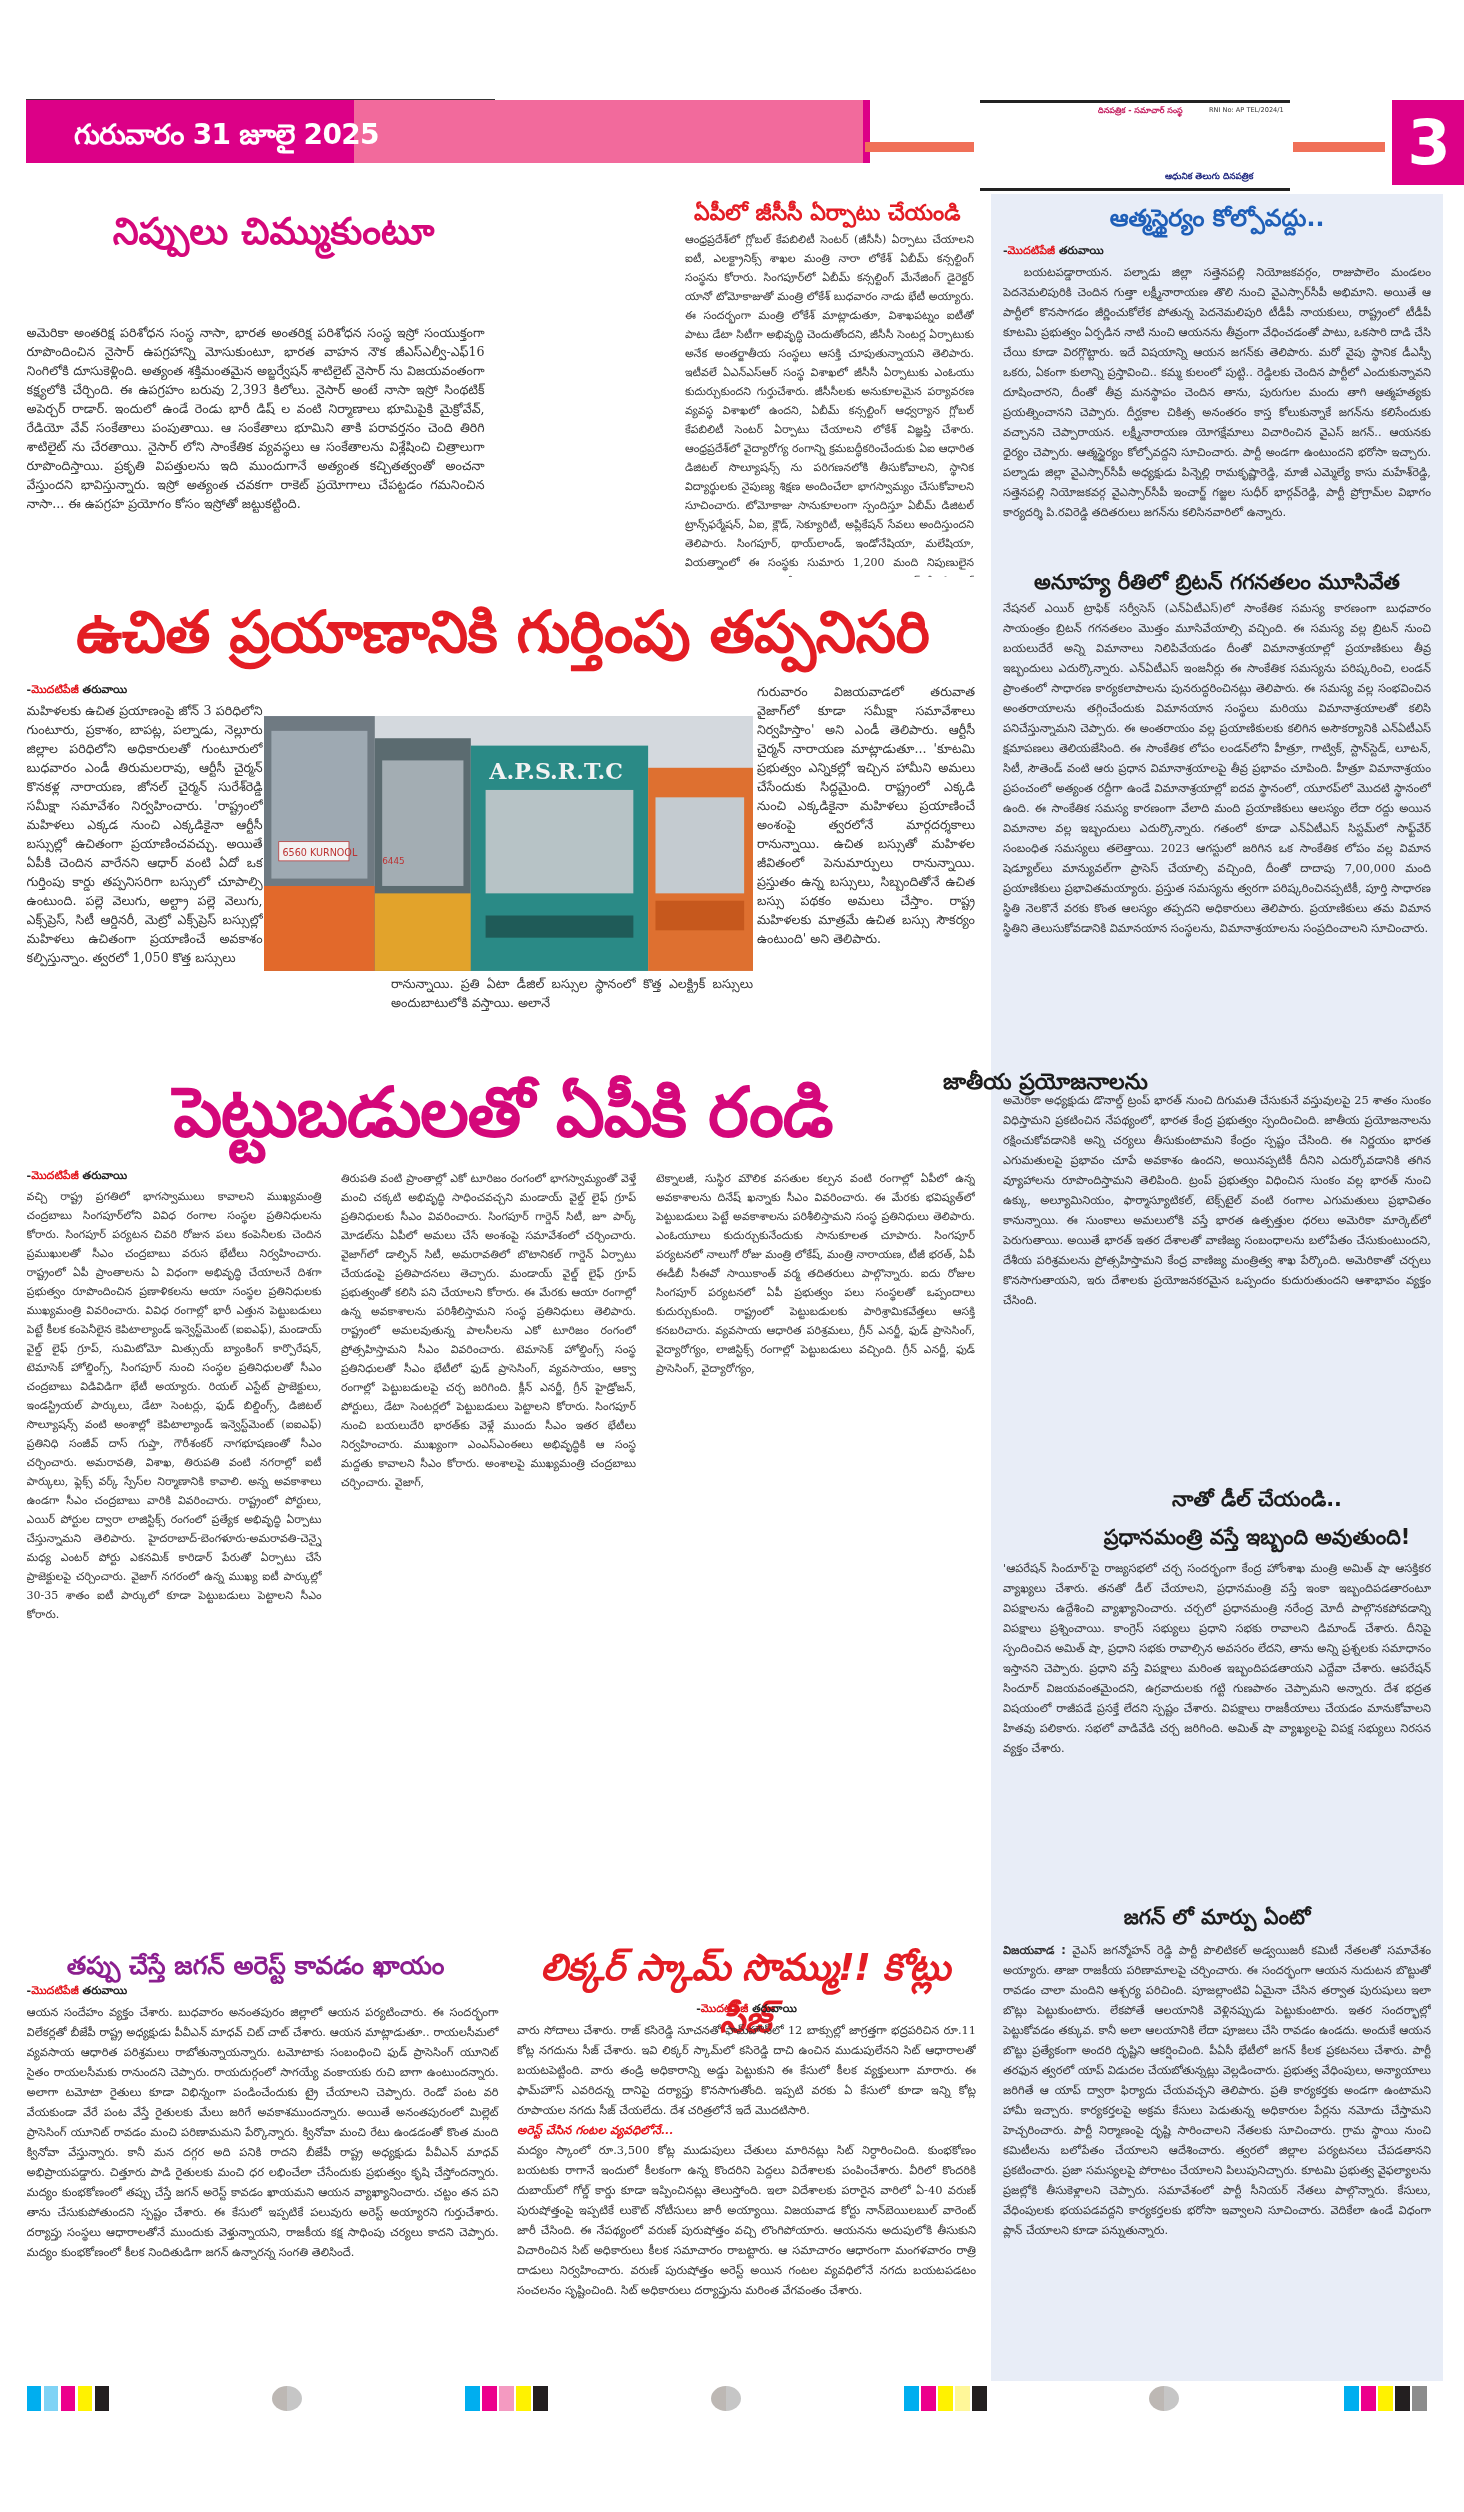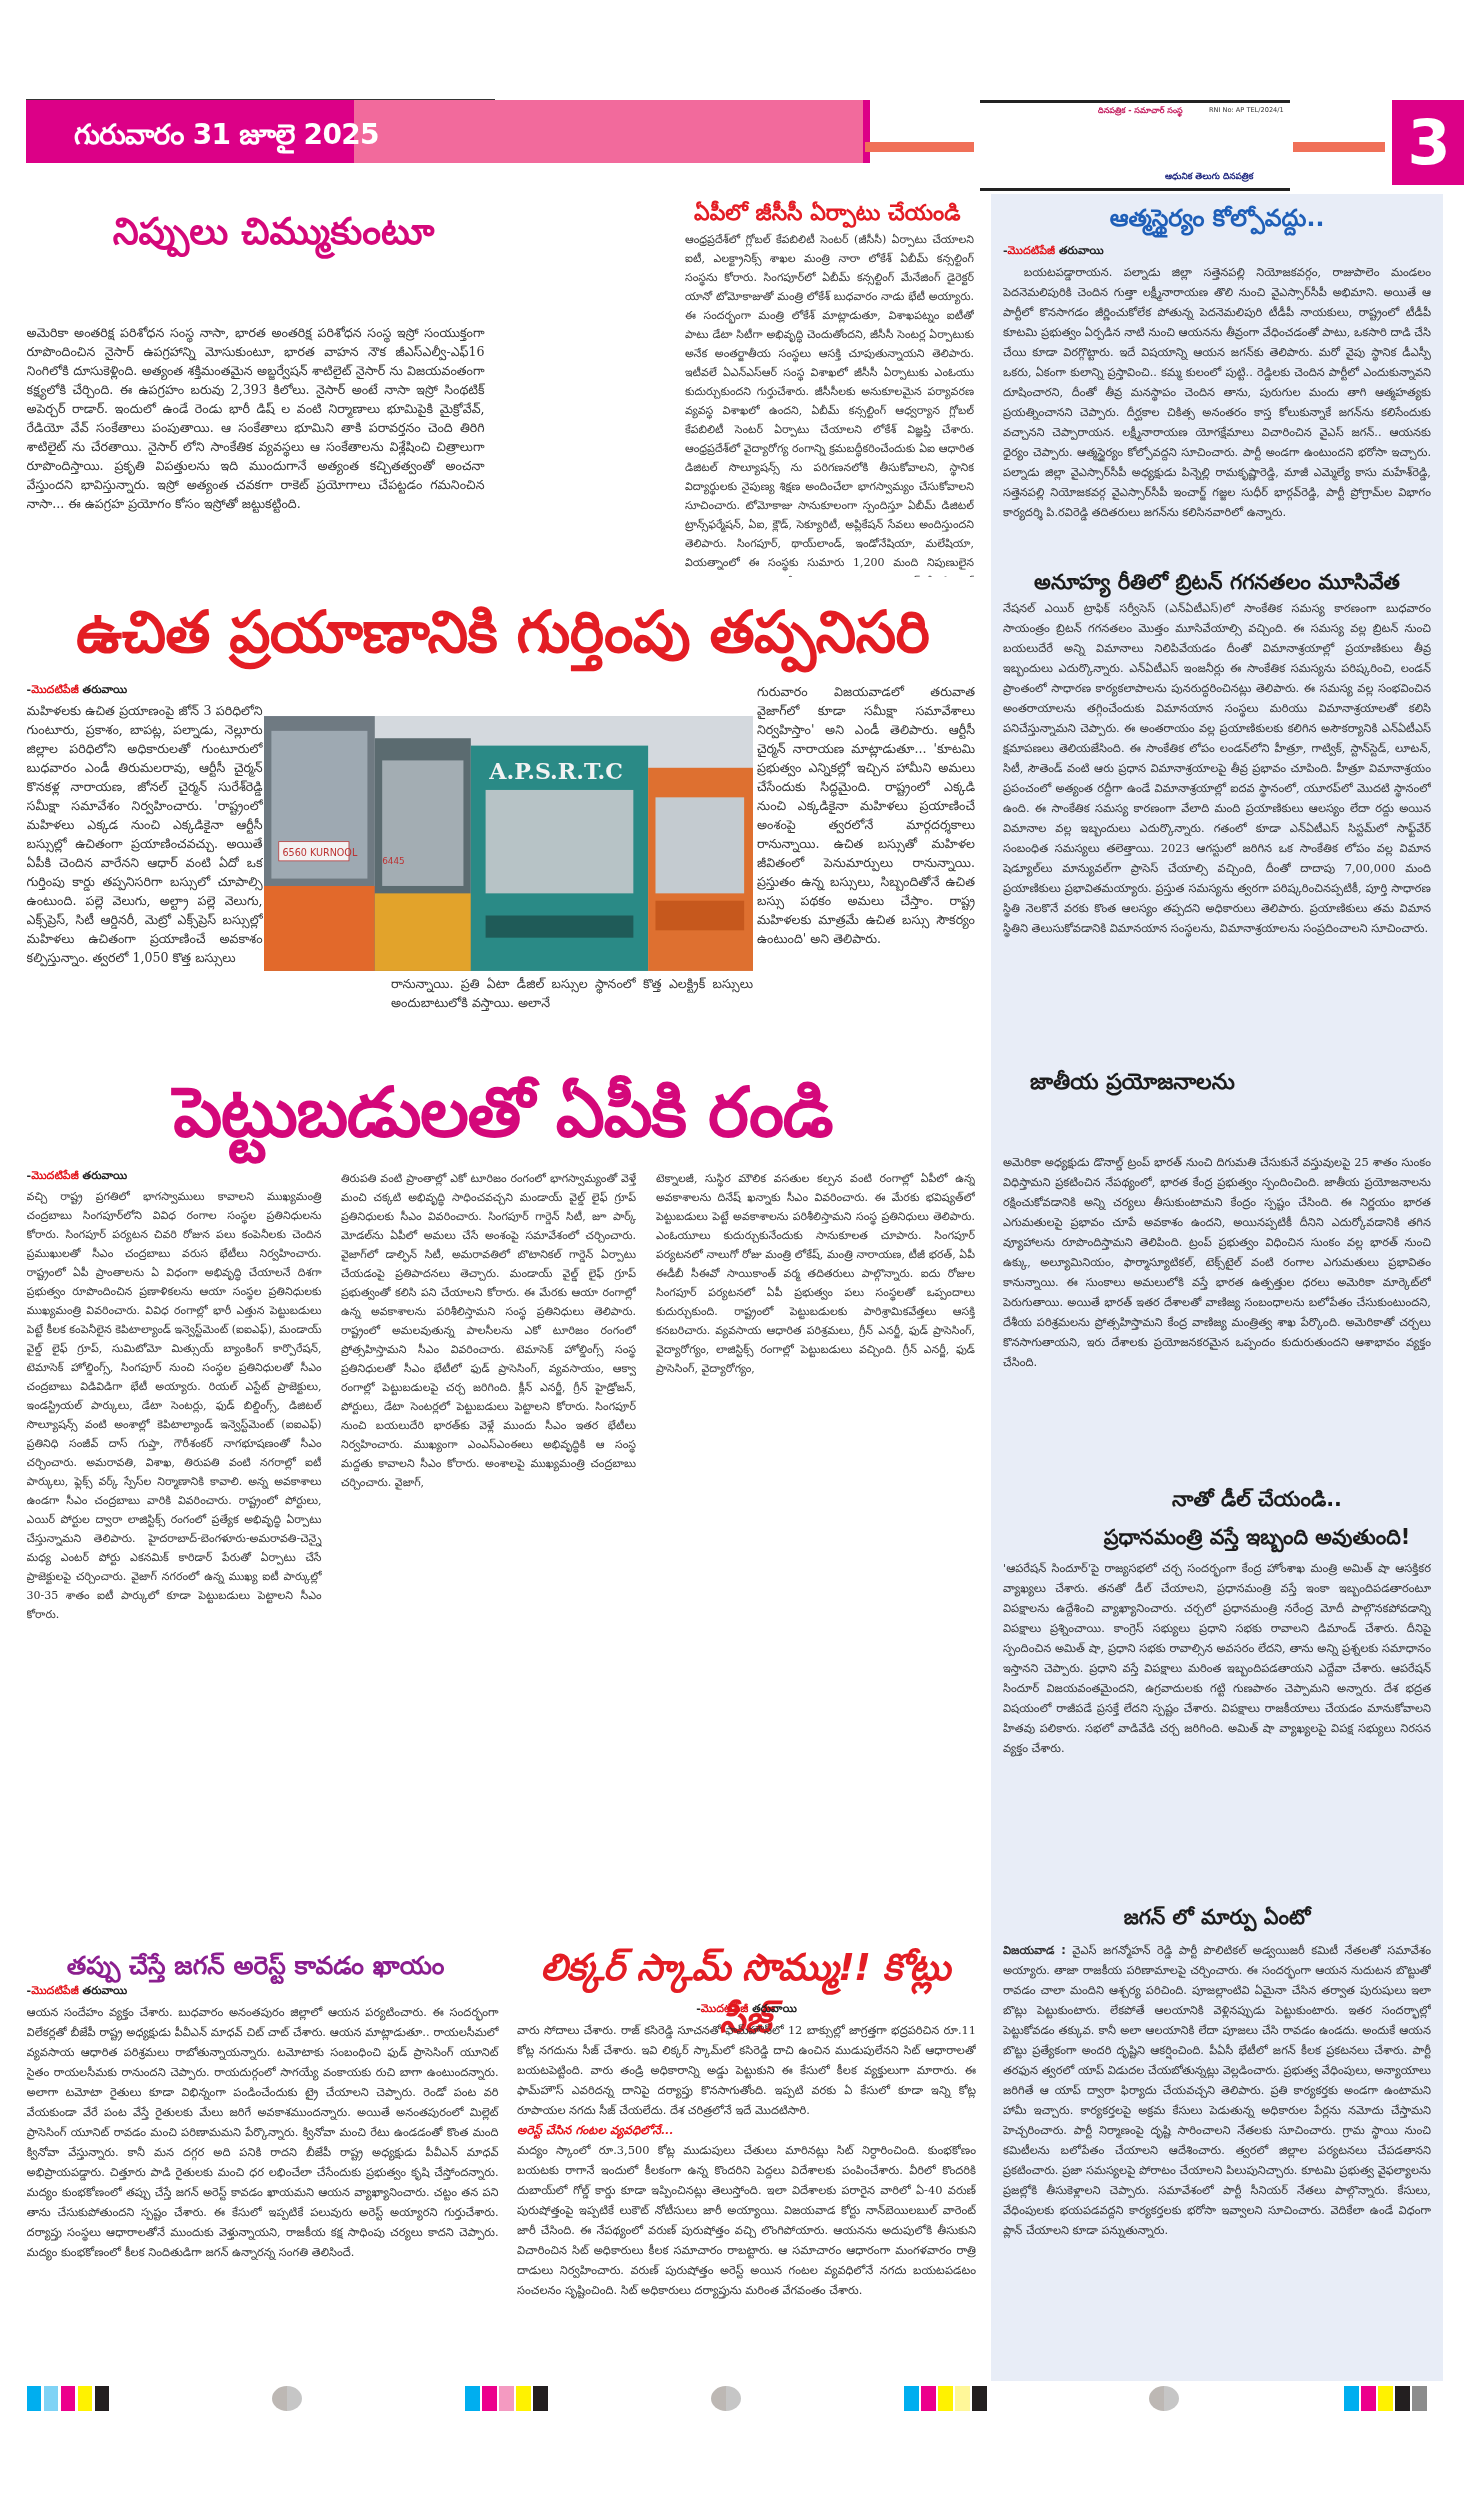--- a/index.html
+++ b/index.html
@@ -138,24 +138,24 @@
 <div class="col" style="left:1003px; top:244px; width:428px; height:321px;">
   <p class="byline">-<span class="red">మొదటిపేజీ</span> <span class="blk">తరువాయి</span></p>
   <p class="body-text" style="font-size:11.4px; line-height:20px; text-indent:20.7px;">బయటపడ్డారాయన. పల్నాడు జిల్లా సత్తెనపల్లి నియోజకవర్గం, రాజుపాలెం మండలం పెదనెమలిపురికి చెందిన గుత్తా లక్ష్మీనారాయణ తొలి నుంచి వైఎస్సార్‌సీపీ అభిమాని. అయితే ఆ పార్టీలో కొనసాగడం జీర్ణించుకోలేక పోతున్న పెదనెమలిపురి టీడీపీ నాయకులు, రాష్ట్రంలో టీడీపీ కూటమి ప్రభుత్వం ఏర్పడిన నాటి నుంచి ఆయనను తీవ్రంగా వేధించడంతో పాటు, ఒకసారి దాడి చేసి చేయి కూడా విరగ్గొట్టారు. ఇదే విషయాన్ని ఆయన జగన్‌కు తెలిపారు. మరో వైపు స్థానిక డీఎస్పీ ఒకరు, ఏకంగా కులాన్ని ప్రస్తావించి.. కమ్మ కులంలో పుట్టి.. రెడ్డిలకు చెందిన పార్టీలో ఎందుకున్నావని దూషించారని, దీంతో తీవ్ర మనస్థాపం చెందిన తాను, పురుగుల మందు తాగి ఆత్మహత్యకు ప్రయత్నించానని చెప్పారు. దీర్ఘకాల చికిత్స అనంతరం కాస్త కోలుకున్నాకే జగన్‌ను కలిసేందుకు వచ్చానని చెప్పారాయన. లక్ష్మీనారాయణ యోగక్షేమాలు విచారించిన వైఎస్ జగన్.. ఆయనకు ధైర్యం చెప్పారు. ఆత్మస్థైర్యం కోల్పోవద్దని సూచించారు. పార్టీ అండగా ఉంటుందని భరోసా ఇచ్చారు. పల్నాడు జిల్లా వైఎస్సార్‌సీపీ అధ్యక్షుడు పిన్నెల్లి రామకృష్ణారెడ్డి, మాజీ ఎమ్మెల్యే కాసు మహేశ్‌రెడ్డి, సత్తెనపల్లి నియోజకవర్గ వైఎస్సార్‌సీపీ ఇంచార్జ్ గజ్జల సుధీర్ భార్గవ్‌రెడ్డి, పార్టీ ప్రోగ్రామ్‌ల విభాగం కార్యదర్శి పి.రవిరెడ్డి తదితరులు జగన్‌ను కలిసినవారిలో ఉన్నారు.</p>
 </div>
 
 <div class="abs hl-black" style="left:991px; top:568px; width:452px; font-size:21px; line-height:29.5px; text-align:center;">అనూహ్య రీతిలో బ్రిటన్ గగనతలం మూసివేత</div>
 <div class="col" style="left:1003px; top:598px; width:428px; height:458px;">
   <p class="body-text" style="font-size:11.4px; line-height:20px;">నేషనల్ ఎయిర్ ట్రాఫిక్ సర్వీసెస్ (ఎన్ఏటీఎస్)లో సాంకేతిక సమస్య కారణంగా బుధవారం సాయంత్రం బ్రిటన్ గగనతలం మొత్తం మూసివేయాల్సి వచ్చింది. ఈ సమస్య వల్ల బ్రిటన్ నుంచి బయలుదేరే అన్ని విమానాలు నిలిపివేయడం దీంతో విమానాశ్రయాల్లో ప్రయాణికులు తీవ్ర ఇబ్బందులు ఎదుర్కొన్నారు. ఎన్ఏటీఎస్ ఇంజనీర్లు ఈ సాంకేతిక సమస్యను పరిష్కరించి, లండన్ ప్రాంతంలో సాధారణ కార్యకలాపాలను పునరుద్ధరించినట్లు తెలిపారు. ఈ సమస్య వల్ల సంభవించిన అంతరాయాలను తగ్గించేందుకు విమానయాన సంస్థలు మరియు విమానాశ్రయాలతో కలిసి పనిచేస్తున్నామని చెప్పారు. ఈ అంతరాయం వల్ల ప్రయాణికులకు కలిగిన అసౌకర్యానికి ఎన్ఏటీఎస్ క్షమాపణలు తెలియజేసింది. ఈ సాంకేతిక లోపం లండన్‌లోని హీత్రూ, గాట్విక్, స్టాన్‌స్టెడ్, లూటన్, సిటీ, సౌతెండ్ వంటి ఆరు ప్రధాన విమానాశ్రయాలపై తీవ్ర ప్రభావం చూపింది. హీత్రూ విమానాశ్రయం ప్రపంచంలో అత్యంత రద్దీగా ఉండే విమానాశ్రయాల్లో ఐదవ స్థానంలో, యూరప్‌లో మొదటి స్థానంలో ఉంది. ఈ సాంకేతిక సమస్య కారణంగా వేలాది మంది ప్రయాణికులు ఆలస్యం లేదా రద్దు అయిన విమానాల వల్ల ఇబ్బందులు ఎదుర్కొన్నారు. గతంలో కూడా ఎన్ఏటీఎస్ సిస్టమ్‌లో సాఫ్ట్‌వేర్ సంబంధిత సమస్యలు తలెత్తాయి. 2023 ఆగస్టులో జరిగిన ఒక సాంకేతిక లోపం వల్ల విమాన షెడ్యూల్‌లు మాన్యువల్‌గా ప్రాసెస్ చేయాల్సి వచ్చింది, దీంతో దాదాపు 7,00,000 మంది ప్రయాణికులు ప్రభావితమయ్యారు. ప్రస్తుత సమస్యను త్వరగా పరిష్కరించినప్పటికీ, పూర్తి సాధారణ స్థితి నెలకొనే వరకు కొంత ఆలస్యం తప్పదని అధికారులు తెలిపారు. ప్రయాణికులు తమ విమాన స్థితిని తెలుసుకోవడానికి విమానయాన సంస్థలను, విమానాశ్రయాలను సంప్రదించాలని సూచించారు.</p>
 </div>
 
-<div class="abs hl-black" style="left:1030px; top:1063px; width:428px; font-size:22px; line-height:37px;">
+<div class="abs hl-black" style="left:943px; top:1063px; width:428px; font-size:22px; line-height:37px;">
   <div>జాతీయ ప్రయోజనాలను</div>
 </div>
-<div class="col" style="left:1003px; top:1152px; width:428px; height:347px;">
+<div class="col" style="left:1003px; top:1090px; width:428px; height:347px;">
   <p class="body-text" style="font-size:11.4px; line-height:20px;">అమెరికా అధ్యక్షుడు డొనాల్డ్ ట్రంప్ భారత్ నుంచి దిగుమతి చేసుకునే వస్తువులపై 25 శాతం సుంకం విధిస్తామని ప్రకటించిన నేపథ్యంలో, భారత కేంద్ర ప్రభుత్వం స్పందించింది. జాతీయ ప్రయోజనాలను రక్షించుకోవడానికి అన్ని చర్యలు తీసుకుంటామని కేంద్రం స్పష్టం చేసింది. ఈ నిర్ణయం భారత ఎగుమతులపై ప్రభావం చూపే అవకాశం ఉందని, అయినప్పటికీ దీనిని ఎదుర్కోవడానికి తగిన వ్యూహాలను రూపొందిస్తామని తెలిపింది. ట్రంప్ ప్రభుత్వం విధించిన సుంకం వల్ల భారత్ నుంచి ఉక్కు, అల్యూమినియం, ఫార్మాస్యూటికల్, టెక్స్‌టైల్ వంటి రంగాల ఎగుమతులు ప్రభావితం కానున్నాయి. ఈ సుంకాలు అమలులోకి వస్తే భారత ఉత్పత్తుల ధరలు అమెరికా మార్కెట్‌లో పెరుగుతాయి. అయితే భారత్ ఇతర దేశాలతో వాణిజ్య సంబంధాలను బలోపేతం చేసుకుంటుందని, దేశీయ పరిశ్రమలను ప్రోత్సహిస్తామని కేంద్ర వాణిజ్య మంత్రిత్వ శాఖ పేర్కొంది. అమెరికాతో చర్చలు కొనసాగుతాయని, ఇరు దేశాలకు ప్రయోజనకరమైన ఒప్పందం కుదురుతుందని ఆశాభావం వ్యక్తం చేసింది.</p>
 </div>
 
 <div class="abs hl-black" style="left:991px; top:1480px; width:532px; font-size:20.7px; line-height:38px; text-align:center;">
   <div>నాతో డీల్ చేయండి..</div>
   <div>ప్రధానమంత్రి వస్తే ఇబ్బంది అవుతుంది!</div>
 </div>
 <div class="col" style="left:1003px; top:1558px; width:428px; height:336px;">
   <p class="body-text" style="font-size:11.4px; line-height:20px;">'ఆపరేషన్ సిందూర్'పై రాజ్యసభలో చర్చ సందర్భంగా కేంద్ర హోంశాఖ మంత్రి అమిత్ షా ఆసక్తికర వ్యాఖ్యలు చేశారు. తనతో డీల్ చేయాలని, ప్రధానమంత్రి వస్తే ఇంకా ఇబ్బందిపడతారంటూ విపక్షాలను ఉద్దేశించి వ్యాఖ్యానించారు. చర్చలో ప్రధానమంత్రి నరేంద్ర మోదీ పాల్గొనకపోవడాన్ని విపక్షాలు ప్రశ్నించాయి. కాంగ్రెస్ సభ్యులు ప్రధాని సభకు రావాలని డిమాండ్ చేశారు. దీనిపై స్పందించిన అమిత్ షా, ప్రధాని సభకు రావాల్సిన అవసరం లేదని, తాను అన్ని ప్రశ్నలకు సమాధానం ఇస్తానని చెప్పారు. ప్రధాని వస్తే విపక్షాలు మరింత ఇబ్బందిపడతాయని ఎద్దేవా చేశారు. ఆపరేషన్ సిందూర్ విజయవంతమైందని, ఉగ్రవాదులకు గట్టి గుణపాఠం చెప్పామని అన్నారు. దేశ భద్రత విషయంలో రాజీపడే ప్రసక్తే లేదని స్పష్టం చేశారు. విపక్షాలు రాజకీయాలు చేయడం మానుకోవాలని హితవు పలికారు. సభలో వాడివేడి చర్చ జరిగింది. అమిత్ షా వ్యాఖ్యలపై విపక్ష సభ్యులు నిరసన వ్యక్తం చేశారు.</p>
 </div>

